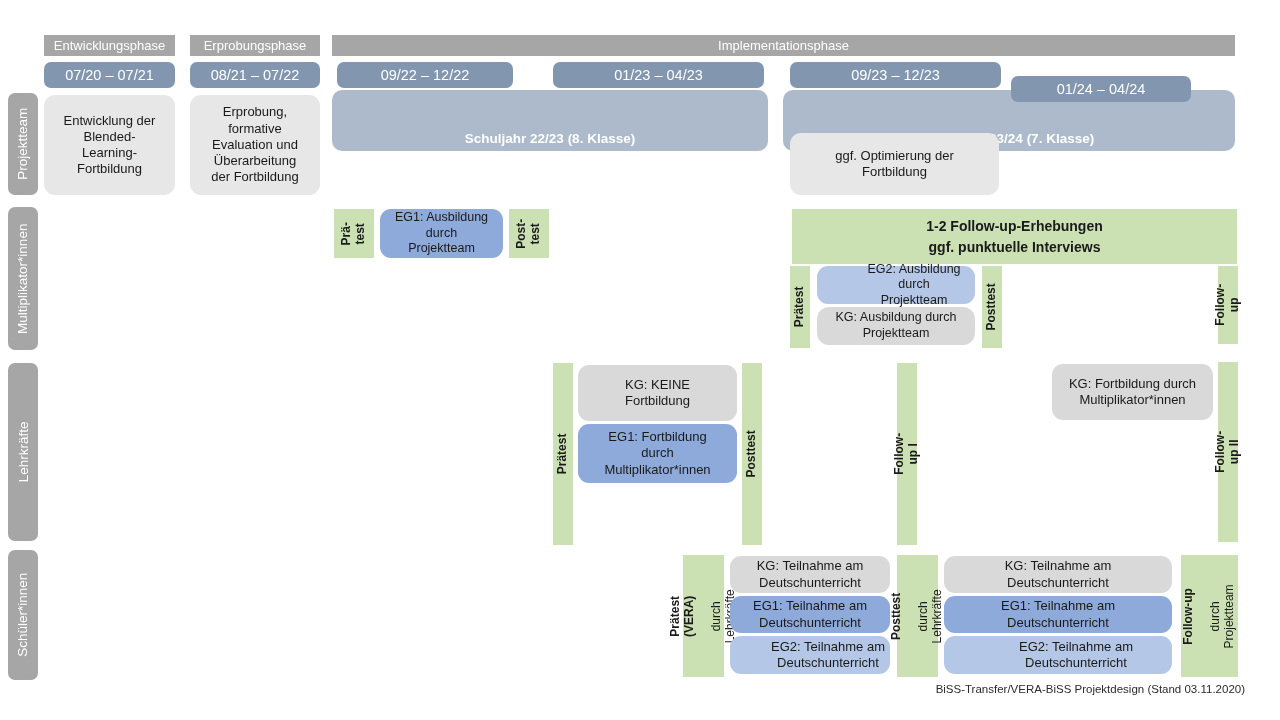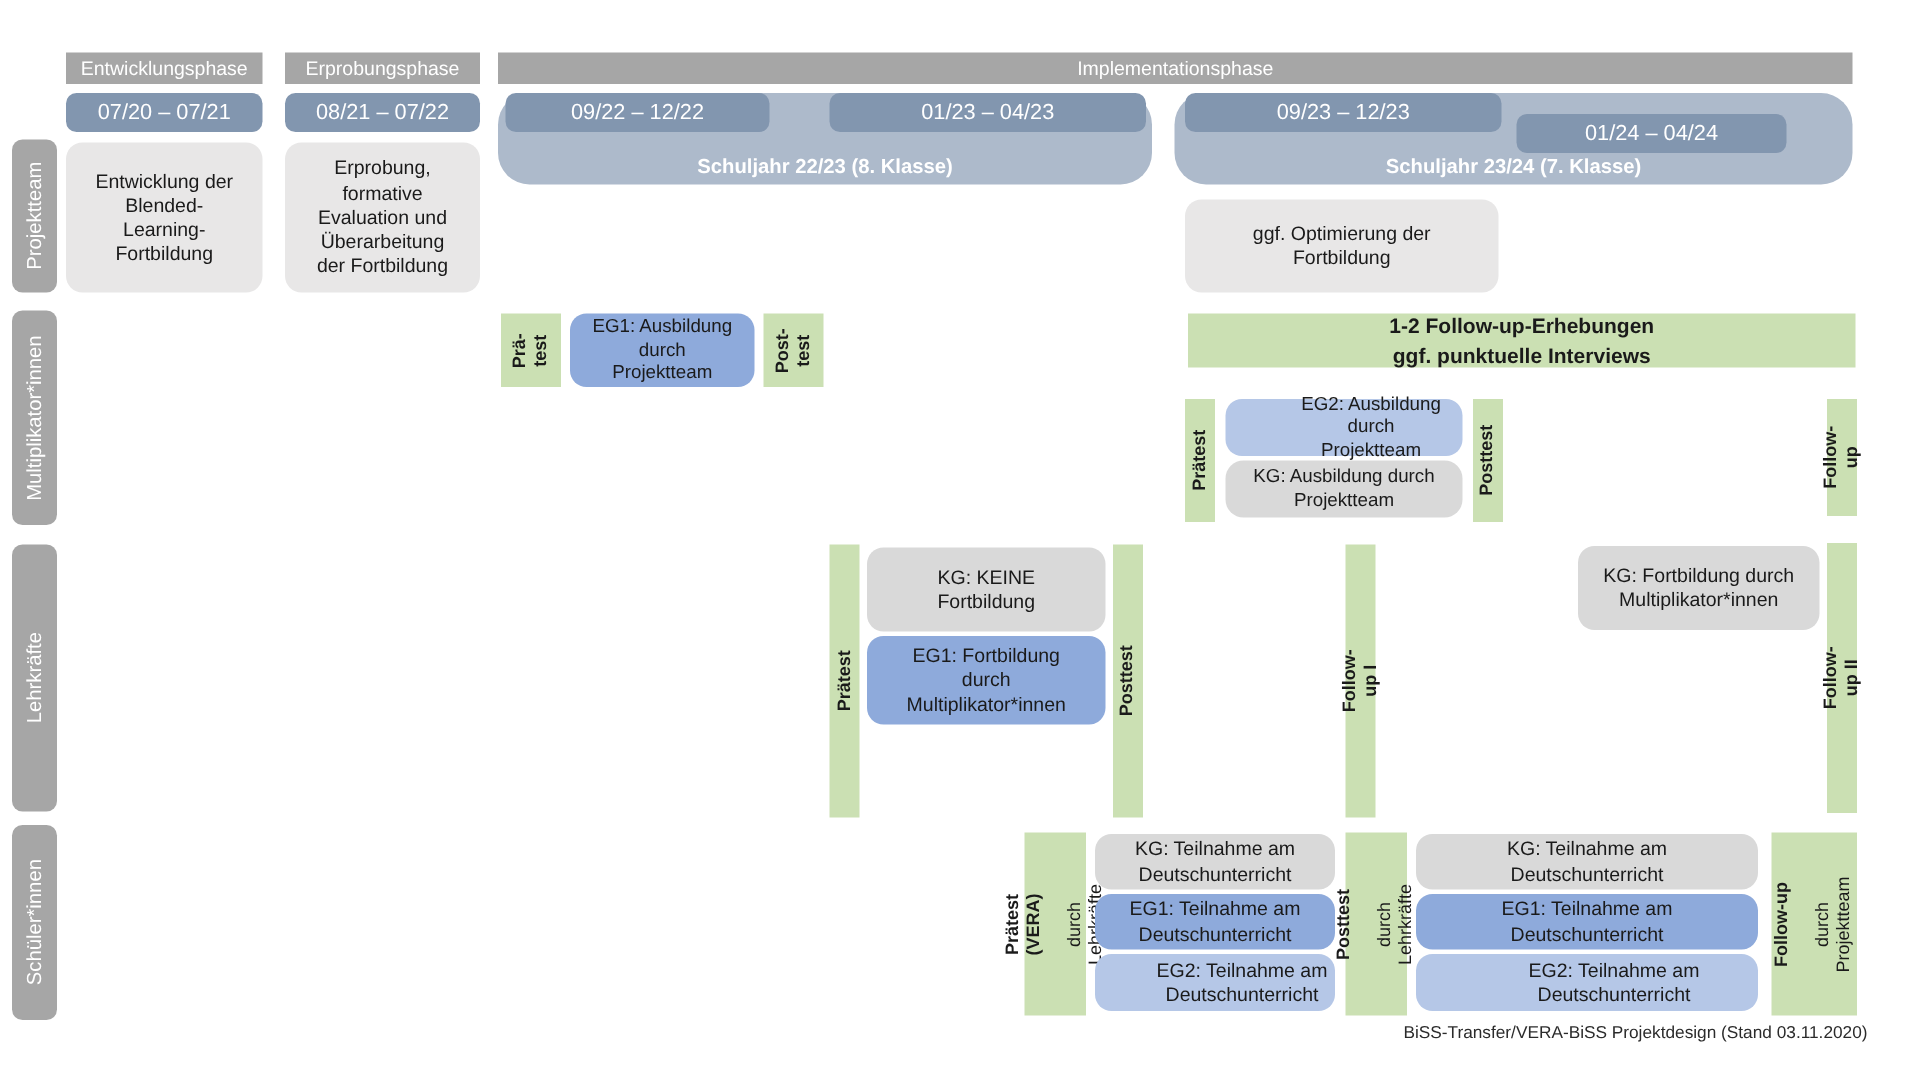--- a/index.html
+++ b/index.html
@@ -4,21 +4,21 @@
 <style>
   html,body{margin:0;padding:0;background:#fff;}
   .stage{
     position:relative;width:1280px;height:720px;background:#ffffff;overflow:hidden;
     font-family:"Liberation Sans",sans-serif;color:#1a1a1a;
   }
   .abs{position:absolute;box-sizing:border-box;}
   .flexc{display:flex;align-items:center;justify-content:center;text-align:center;}
   .bar-phase{background:var(--c-phase);color:#fff;font-size:13px;}
   .bar-date{background:var(--c-date);color:#fff;font-size:14.5px;border-radius:7px;}
-  .sy{background:var(--c-sy);border-radius:21px;}
+  .sy{background:var(--c-sy);border-radius:10px;margin-top:28px;}
   .sy-label{position:absolute;left:0;right:0;bottom:5px;text-align:center;color:#fff;
     font-weight:bold;font-size:13.5px;}
   .rowlabel{background:var(--c-phase);border-radius:7px;color:#fff;}
   .rowlabel .rot{font-size:13.5px;}
   .box{border-radius:11px;white-space:pre-line;line-height:1.25;font-size:13px;}
   .bg-neutral{background:var(--c-neutral);}
   .bg-kg{background:var(--c-kg);}
   .bg-eg1{background:var(--c-eg1);}
   .bg-eg2{background:var(--c-eg2);padding-left:36px;}
   .gbox{background:var(--c-green);}
@@ -81,21 +81,21 @@
     <span class="rot">Prä-
 test</span>
   </div>
   <div class="abs flexc box bg-eg1" style="left:380px;top:209px;width:123px;height:49px;font-size:12.5px;">EG1: Ausbildung
 durch
 Projektteam</div>
   <div class="abs flexc gbox vlabel" style="left:509px;top:209px;width:40px;height:49px;">
     <span class="rot">Post-
 test</span>
   </div>
-  <div class="abs flexc gbox gbig" style="left:792px;top:209px;width:445px;height:36px;">1-2 Follow-up-Erhebungen
+  <div class="abs flexc gbox gbig" style="left:792px;top:209px;width:445px;height:55px;">1-2 Follow-up-Erhebungen
 ggf. punktuelle Interviews</div>
 
   <div class="abs flexc gbox vlabel" style="left:790px;top:266px;width:20px;height:82px;">
     <span class="rot">Prätest</span>
   </div>
   <div class="abs flexc box bg-eg2" style="left:817px;top:266px;width:158px;height:38px;font-size:12.5px;">EG2: Ausbildung durch
 Projektteam</div>
   <div class="abs flexc box bg-kg" style="left:817px;top:307px;width:158px;height:38px;font-size:12.5px;border-radius:12px;">KG: Ausbildung durch
 Projektteam</div>
   <div class="abs flexc gbox vlabel" style="left:982px;top:266px;width:20px;height:82px;">

